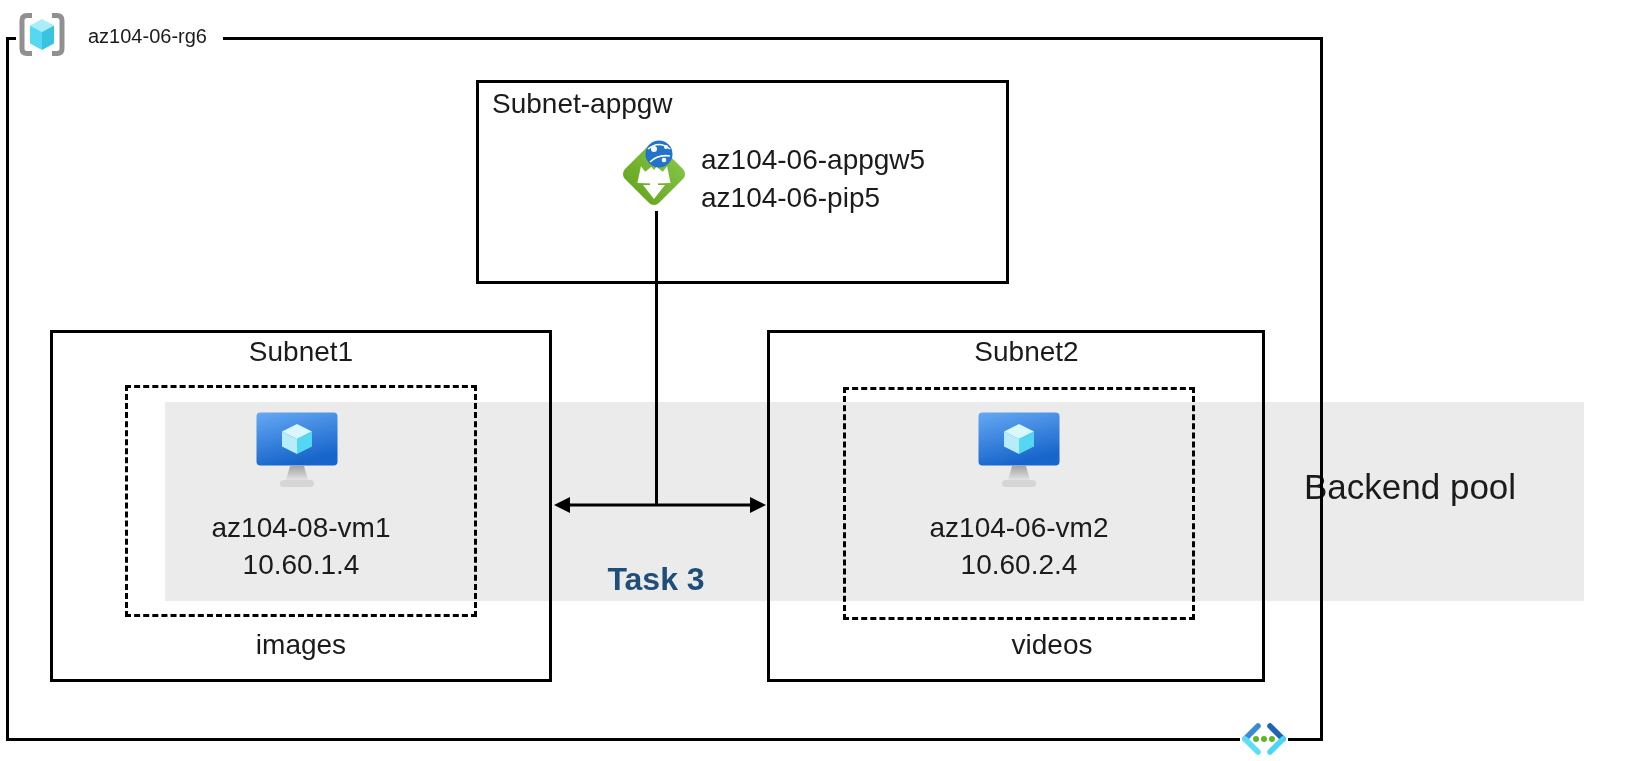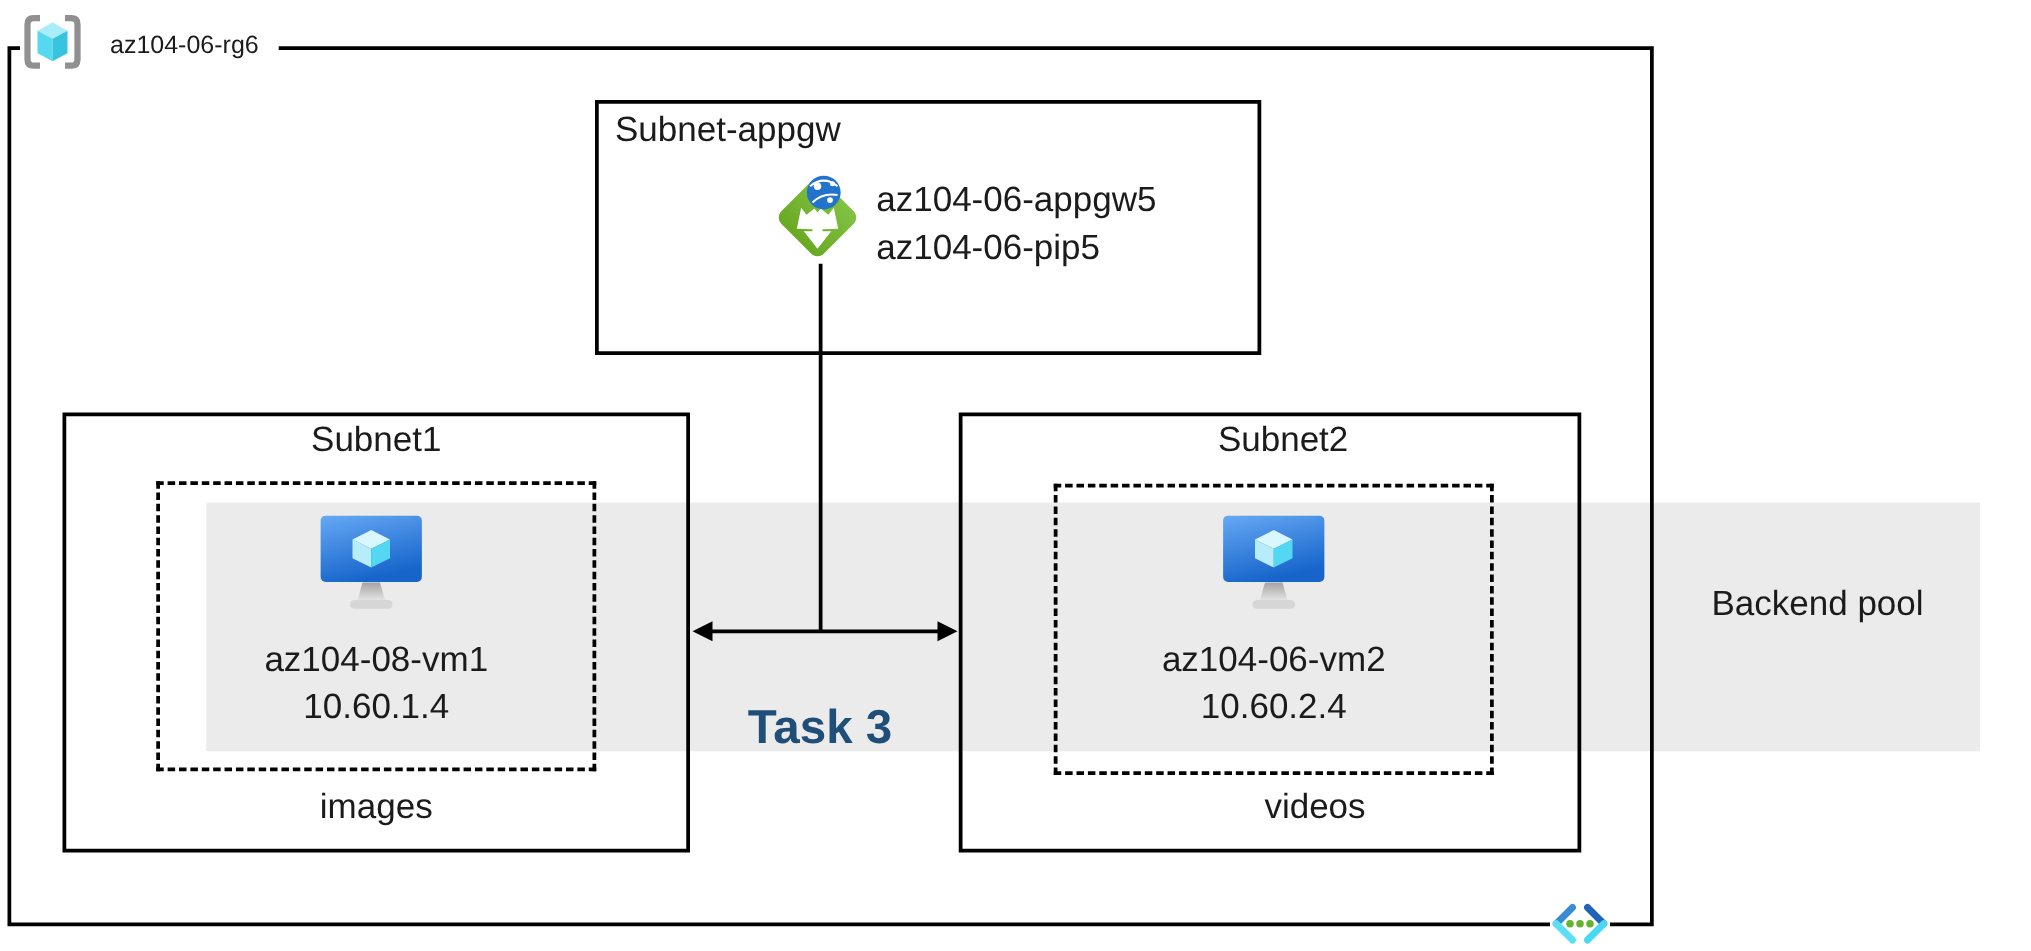--- a/index.html
+++ b/index.html
@@ -2,21 +2,21 @@
 <html><head>
 <meta charset="utf-8">
 <style>
   html,body{margin:0;padding:0;background:#ffffff;}
   body{font-family:"Liberation Sans", sans-serif;color:#1b1b1b;}
   #canvas{position:relative;width:1625px;height:761px;background:#ffffff;overflow:hidden;}
   .abs{position:absolute;}
 
   
   .band{left:165px;top:402px;width:1419px;height:199px;background:#ebebeb;z-index:1;}
-  .backend-label{left:1304px;top:467px;width:300px;text-align:center;font-size:28px;z-index:2;}
+  .backend-label{left:1304px;top:467px;width:300px;text-align:left;font-size:35px;z-index:2;}
 
   
   .rg-box{left:6px;top:37px;width:1317px;height:704px;border:3px solid #000;box-sizing:border-box;z-index:2;}
   .rg-head{left:16px;top:13px;height:46px;background:#fff;display:flex;align-items:center;gap:22px;
            padding:0 16px 0 2px;z-index:5;}
   .rg-name{font-size:20px;white-space:nowrap;}
 
   
   .box{border:3px solid #000;box-sizing:border-box;background:transparent;z-index:3;}
   .appgw-box{left:476px;top:80px;width:533px;height:204px;}
@@ -34,21 +34,21 @@
   .s2-title{left:767px;top:336px;width:519px;}
 
   .vm-labels{font-size:28px;line-height:37px;text-align:center;z-index:4;}
   .vm1-labels{left:125px;top:509px;width:352px;}
   .vm2-labels{left:843px;top:509px;width:352px;}
 
   .caption{font-size:28px;text-align:center;z-index:4;}
   .s1-caption{left:50px;top:629px;width:502px;}
   .s2-caption{left:767px;top:629px;width:498px;margin-left:36px;}
 
-  .task-label{left:550px;top:561px;width:212px;text-align:center;font-size:38px;font-weight:bold;
+  .task-label{left:550px;top:561px;width:212px;text-align:center;font-size:32px;font-weight:bold;
               color:#1f4e79;z-index:4;}
 
   
   .vline{left:655px;top:211px;width:3px;height:295px;background:#000;z-index:4;}
   .harrow{left:551px;top:492px;z-index:4;}
 
   .icon{z-index:4;}
   .appgw-icon{left:617px;top:133px;}
   .vm1-icon{left:255px;top:411px;}
   .vm2-icon{left:977px;top:411px;}

